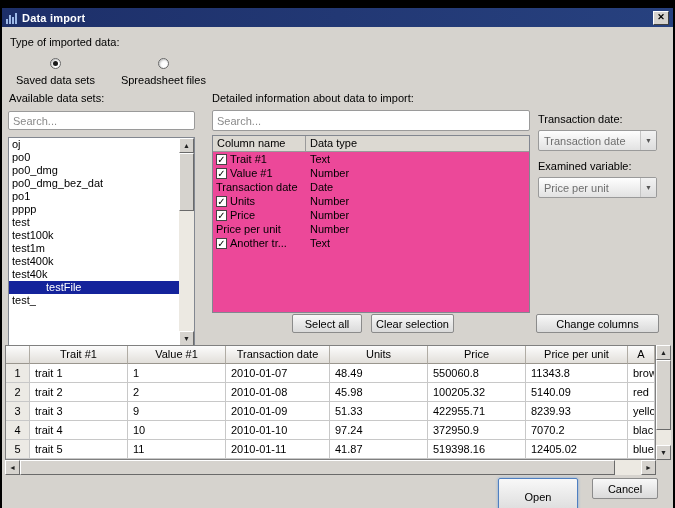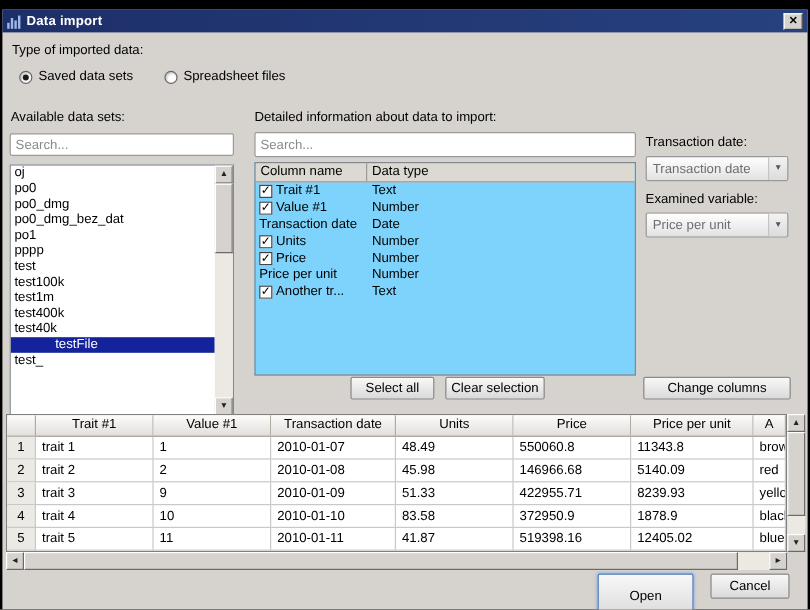--- a/index.html
+++ b/index.html
@@ -53,21 +53,21 @@
     position: absolute; width: 15px; height: 15px;
     background: #d6d3ce; border: 1px solid; border-color: #fff #6a6a6a #6a6a6a #fff;
     font-size: 7px; text-align: center; line-height: 13px; color: #222; cursor: default;
   }
   .sb-thumb {
     position: absolute; background: #d6d3ce;
     border: 1px solid; border-color: #fff #6a6a6a #6a6a6a #fff; cursor: default;
   }
   .sb-corner { position: absolute; width: 15px; height: 15px; background: #d6d3ce; }
   
-  .cols-table { position: absolute; background: #7dd3fc; border: 1px solid #828790; overflow: hidden; }
+  .cols-table { position: absolute; background: #ec4899; border: 1px solid #828790; overflow: hidden; }
   .cols-header { display: flex; height: 16px; background: #dcd9d2; border-bottom: 1px solid #9a9a9a; }
   .cols-header > div { padding: 1px 4px; font-size: 11px; }
   .ch-name { width: 93px; border-right: 1px solid #9a9a9a; }
   .col-row { display: flex; height: 14px; align-items: center; }
   .col-name { width: 93px; display: flex; align-items: center; padding-left: 3px; overflow: hidden; white-space: nowrap; flex: none; }
   .col-type { padding-left: 4px; white-space: nowrap; }
   .checkbox {
     width: 11px; height: 11px; border: 1px solid #444; background: #fff;
     font-size: 10px; line-height: 9px; text-align: center; margin-right: 3px; flex: none; cursor: default;
   }
@@ -103,21 +103,21 @@
     overflow: hidden; white-space: nowrap; font-size: 11px; cursor: default;
   }
   .pt-head {
     background: linear-gradient(#fcfcfc, #e2dfda);
     border-right: 1px solid #b0aca4; border-bottom: 1px solid #9a968e;
     text-align: center; height: 18px; line-height: 17px;
   }
   .pt-num { background: #eceae5; text-align: center; }
   
   .radio-row { position: absolute; top: 50px; left: 14px; display: flex; gap: 26px; align-items: center; }
-  .radio-opt { display: flex; align-items: center; gap: 5px; cursor: default; }
+  .radio-opt { display: flex; align-items: center; gap: 5px; cursor: default; flex-direction: column; }
   .radio {
     width: 11px; height: 11px; border-radius: 50%; background: #fff;
     border: 1px solid #666; box-shadow: inset 1px 1px 2px rgba(0,0,0,.25);
     position: relative; flex: none;
   }
   .radio.selected::after {
     content: ''; position: absolute; left: 2px; top: 2px;
     width: 5px; height: 5px; border-radius: 50%; background: #1a1a1a;
   }
 </style>
@@ -261,38 +261,38 @@
       <div class="pt-cell">2010-01-07</div>
       <div class="pt-cell">48.49</div>
       <div class="pt-cell">550060.8</div>
       <div class="pt-cell">11343.8</div>
       <div class="pt-cell">brow</div>
       <div class="pt-cell pt-num">2</div>
       <div class="pt-cell">trait 2</div>
       <div class="pt-cell">2</div>
       <div class="pt-cell">2010-01-08</div>
       <div class="pt-cell">45.98</div>
-      <div class="pt-cell">146966.68</div>
+      <div class="pt-cell">100205.32</div>
       <div class="pt-cell">5140.09</div>
       <div class="pt-cell">red</div>
       <div class="pt-cell pt-num">3</div>
       <div class="pt-cell">trait 3</div>
       <div class="pt-cell">9</div>
       <div class="pt-cell">2010-01-09</div>
       <div class="pt-cell">51.33</div>
       <div class="pt-cell">422955.71</div>
       <div class="pt-cell">8239.93</div>
       <div class="pt-cell">yello</div>
       <div class="pt-cell pt-num">4</div>
       <div class="pt-cell">trait 4</div>
       <div class="pt-cell">10</div>
       <div class="pt-cell">2010-01-10</div>
-      <div class="pt-cell">83.58</div>
+      <div class="pt-cell">97.24</div>
       <div class="pt-cell">372950.9</div>
-      <div class="pt-cell">1878.9</div>
+      <div class="pt-cell">7070.2</div>
       <div class="pt-cell">black</div>
       <div class="pt-cell pt-num">5</div>
       <div class="pt-cell">trait 5</div>
       <div class="pt-cell">11</div>
       <div class="pt-cell">2010-01-11</div>
       <div class="pt-cell">41.87</div>
       <div class="pt-cell">519398.16</div>
       <div class="pt-cell">12405.02</div>
       <div class="pt-cell">blue</div>
     </div>

